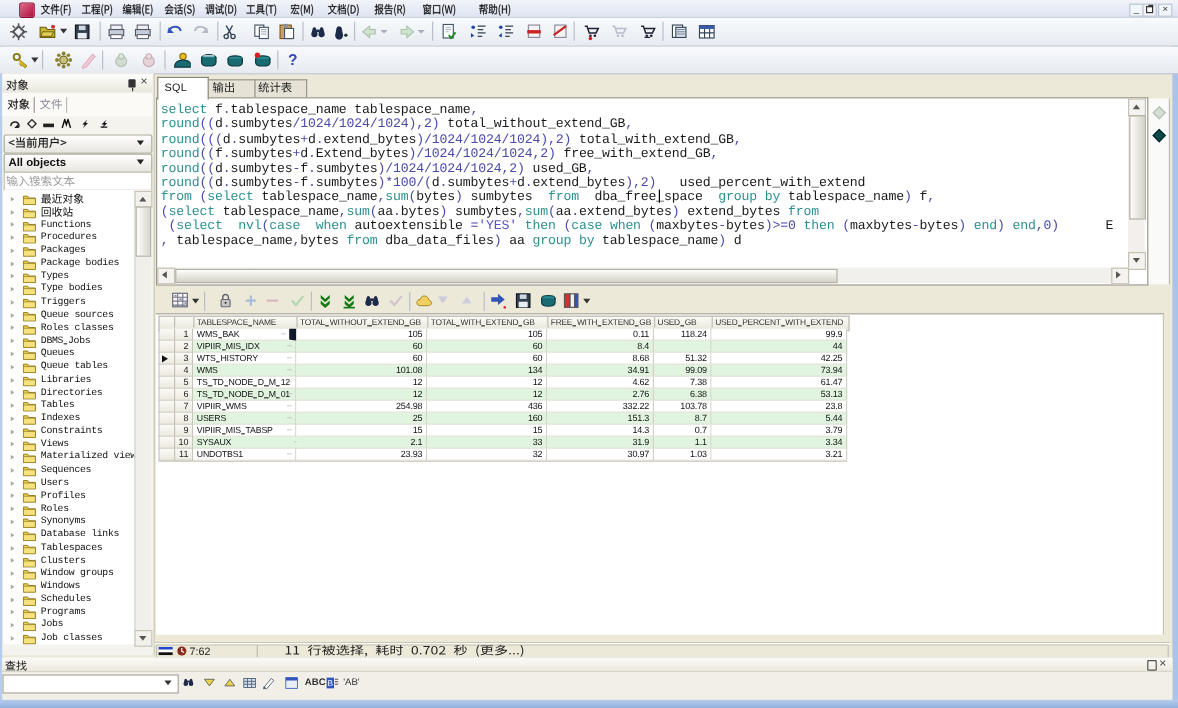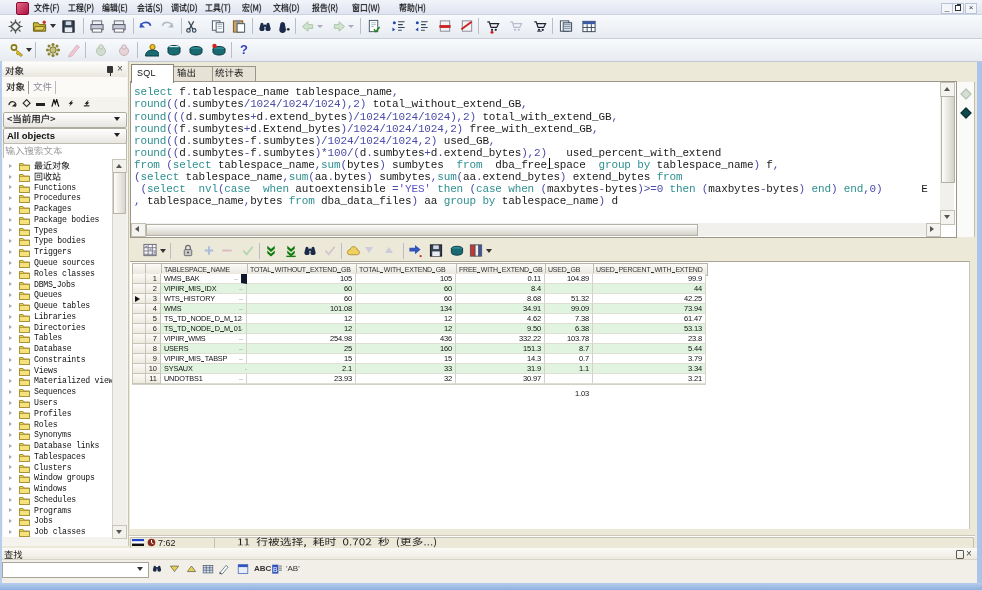--- a/index.html
+++ b/index.html
@@ -426,21 +426,21 @@
 <div class="abs" style="left:19px;top:334.3px;width:11px;height:8.5px;line-height:0"><svg width="11" height="9" viewBox="0 0 11 9">
       <path d="M0.5 1.5h3.5l1 1.5h5.5v5.5h-10z" fill="#ecd24c" stroke="#907820" stroke-width="0.8"></path>
       <path d="M0.5 3.5h10v5h-10z" fill="#f6e27c" stroke="#907820" stroke-width="0.6"></path>
     </svg></div>
 <div class="abs mono" style="left:34px;top:333.3px;font-size:8.2px;letter-spacing:-0.25px;color:#111;white-space:pre">Tables</div>
 <div class="abs" style="left:9px;top:346.8px;border-top:2.8px solid transparent;border-bottom:2.8px solid transparent;border-left:3.5px solid #a8a8a8"></div>
 <div class="abs" style="left:19px;top:345.1px;width:11px;height:8.5px;line-height:0"><svg width="11" height="9" viewBox="0 0 11 9">
       <path d="M0.5 1.5h3.5l1 1.5h5.5v5.5h-10z" fill="#ecd24c" stroke="#907820" stroke-width="0.8"></path>
       <path d="M0.5 3.5h10v5h-10z" fill="#f6e27c" stroke="#907820" stroke-width="0.6"></path>
     </svg></div>
-<div class="abs mono" style="left:34px;top:344.1px;font-size:8.2px;letter-spacing:-0.25px;color:#111;white-space:pre">Database</div>
+<div class="abs mono" style="left:34px;top:344.1px;font-size:8.2px;letter-spacing:-0.25px;color:#111;white-space:pre">Indexes</div>
 <div class="abs" style="left:9px;top:357.6px;border-top:2.8px solid transparent;border-bottom:2.8px solid transparent;border-left:3.5px solid #a8a8a8"></div>
 <div class="abs" style="left:19px;top:355.9px;width:11px;height:8.5px;line-height:0"><svg width="11" height="9" viewBox="0 0 11 9">
       <path d="M0.5 1.5h3.5l1 1.5h5.5v5.5h-10z" fill="#ecd24c" stroke="#907820" stroke-width="0.8"></path>
       <path d="M0.5 3.5h10v5h-10z" fill="#f6e27c" stroke="#907820" stroke-width="0.6"></path>
     </svg></div>
 <div class="abs mono" style="left:34px;top:354.9px;font-size:8.2px;letter-spacing:-0.25px;color:#111;white-space:pre">Constraints</div>
 <div class="abs" style="left:9px;top:368.3px;border-top:2.8px solid transparent;border-bottom:2.8px solid transparent;border-left:3.5px solid #a8a8a8"></div>
 <div class="abs" style="left:19px;top:366.6px;width:11px;height:8.5px;line-height:0"><svg width="11" height="9" viewBox="0 0 11 9">
       <path d="M0.5 1.5h3.5l1 1.5h5.5v5.5h-10z" fill="#ecd24c" stroke="#907820" stroke-width="0.8"></path>
       <path d="M0.5 3.5h10v5h-10z" fill="#f6e27c" stroke="#907820" stroke-width="0.6"></path>
@@ -663,21 +663,21 @@
 <div class="abs" style="left:247px;top:274px;width:109px;height:10px;background:#ffffff;border-right:1px solid #d4d2c8;border-bottom:1px solid #e0ded4;box-sizing:border-box">
     <div class="abs" style="right:3px;top:0;font-size:7.5px;letter-spacing:-0.15px;color:#111;line-height:10px">105</div>
   </div>
 <div class="abs" style="left:356px;top:274px;width:100px;height:10px;background:#ffffff;border-right:1px solid #d4d2c8;border-bottom:1px solid #e0ded4;box-sizing:border-box">
     <div class="abs" style="right:3px;top:0;font-size:7.5px;letter-spacing:-0.15px;color:#111;line-height:10px">105</div>
   </div>
 <div class="abs" style="left:456px;top:274px;width:89px;height:10px;background:#ffffff;border-right:1px solid #d4d2c8;border-bottom:1px solid #e0ded4;box-sizing:border-box">
     <div class="abs" style="right:3px;top:0;font-size:7.5px;letter-spacing:-0.15px;color:#111;line-height:10px">0.11</div>
   </div>
 <div class="abs" style="left:545px;top:274px;width:48px;height:10px;background:#ffffff;border-right:1px solid #d4d2c8;border-bottom:1px solid #e0ded4;box-sizing:border-box">
-    <div class="abs" style="right:3px;top:0;font-size:7.5px;letter-spacing:-0.15px;color:#111;line-height:10px">104.89</div>
+    <div class="abs" style="right:3px;top:0;font-size:7.5px;letter-spacing:-0.15px;color:#111;line-height:10px">118.24</div>
   </div>
 <div class="abs" style="left:593px;top:274px;width:113px;height:10px;background:#ffffff;border-right:1px solid #d4d2c8;border-bottom:1px solid #e0ded4;box-sizing:border-box">
     <div class="abs" style="right:3px;top:0;font-size:7.5px;letter-spacing:-0.15px;color:#111;line-height:10px">99.9</div>
   </div>
 <div class="abs" style="left:132px;top:284px;width:29px;height:10px;background:linear-gradient(180deg,#fbfaf6,#eceadf);border:1px solid #c8c5b8;border-top:none;box-sizing:border-box"></div>
 <div class="abs" style="left:145px;top:284px;width:1px;height:10px;background:#c8c5b8"></div>
 <div class="abs" style="left:132px;top:284px;width:25px;height:10px;font-size:7.5px;color:#222;text-align:right;line-height:10px">2</div>
 <div class="abs" style="left:161px;top:284px;width:86px;height:10px;background:#e1f4e0;border-right:1px solid #d4d2c8;border-bottom:1px solid #e0ded4;box-sizing:border-box">
     <div class="abs" style="left:3px;top:0;font-size:7.3px;letter-spacing:-0.15px;color:#111;line-height:10px">VIPIIR<span class="us"></span>MIS<span class="us"></span>IDX</div>
     <div class="abs" style="right:3px;top:0;font-size:7px;color:#aaa;line-height:10px">–</div>
@@ -771,21 +771,21 @@
     <div class="abs" style="left:3px;top:0;font-size:7.3px;letter-spacing:-0.15px;color:#111;line-height:10px">TS<span class="us"></span>TD<span class="us"></span>NODE<span class="us"></span>D<span class="us"></span>M<span class="us"></span>01</div>
     <div class="abs" style="right:3px;top:0;font-size:7px;color:#aaa;line-height:10px">–</div>
   </div>
 <div class="abs" style="left:247px;top:324px;width:109px;height:10px;background:#e1f4e0;border-right:1px solid #d4d2c8;border-bottom:1px solid #e0ded4;box-sizing:border-box">
     <div class="abs" style="right:3px;top:0;font-size:7.5px;letter-spacing:-0.15px;color:#111;line-height:10px">12</div>
   </div>
 <div class="abs" style="left:356px;top:324px;width:100px;height:10px;background:#e1f4e0;border-right:1px solid #d4d2c8;border-bottom:1px solid #e0ded4;box-sizing:border-box">
     <div class="abs" style="right:3px;top:0;font-size:7.5px;letter-spacing:-0.15px;color:#111;line-height:10px">12</div>
   </div>
 <div class="abs" style="left:456px;top:324px;width:89px;height:10px;background:#e1f4e0;border-right:1px solid #d4d2c8;border-bottom:1px solid #e0ded4;box-sizing:border-box">
-    <div class="abs" style="right:3px;top:0;font-size:7.5px;letter-spacing:-0.15px;color:#111;line-height:10px">9.50</div>
+    <div class="abs" style="right:3px;top:0;font-size:7.5px;letter-spacing:-0.15px;color:#111;line-height:10px">2.76</div>
   </div>
 <div class="abs" style="left:545px;top:324px;width:48px;height:10px;background:#e1f4e0;border-right:1px solid #d4d2c8;border-bottom:1px solid #e0ded4;box-sizing:border-box">
     <div class="abs" style="right:3px;top:0;font-size:7.5px;letter-spacing:-0.15px;color:#111;line-height:10px">6.38</div>
   </div>
 <div class="abs" style="left:593px;top:324px;width:113px;height:10px;background:#e1f4e0;border-right:1px solid #d4d2c8;border-bottom:1px solid #e0ded4;box-sizing:border-box">
     <div class="abs" style="right:3px;top:0;font-size:7.5px;letter-spacing:-0.15px;color:#111;line-height:10px">53.13</div>
   </div>
 <div class="abs" style="left:132px;top:334px;width:29px;height:10px;background:linear-gradient(180deg,#fbfaf6,#eceadf);border:1px solid #c8c5b8;border-top:none;box-sizing:border-box"></div>
 <div class="abs" style="left:145px;top:334px;width:1px;height:10px;background:#c8c5b8"></div>
 <div class="abs" style="left:132px;top:334px;width:25px;height:10px;font-size:7.5px;color:#222;text-align:right;line-height:10px">7</div>
@@ -884,21 +884,21 @@
 <div class="abs" style="left:247px;top:374px;width:109px;height:10px;background:#ffffff;border-right:1px solid #d4d2c8;border-bottom:1px solid #e0ded4;box-sizing:border-box">
     <div class="abs" style="right:3px;top:0;font-size:7.5px;letter-spacing:-0.15px;color:#111;line-height:10px">23.93</div>
   </div>
 <div class="abs" style="left:356px;top:374px;width:100px;height:10px;background:#ffffff;border-right:1px solid #d4d2c8;border-bottom:1px solid #e0ded4;box-sizing:border-box">
     <div class="abs" style="right:3px;top:0;font-size:7.5px;letter-spacing:-0.15px;color:#111;line-height:10px">32</div>
   </div>
 <div class="abs" style="left:456px;top:374px;width:89px;height:10px;background:#ffffff;border-right:1px solid #d4d2c8;border-bottom:1px solid #e0ded4;box-sizing:border-box">
     <div class="abs" style="right:3px;top:0;font-size:7.5px;letter-spacing:-0.15px;color:#111;line-height:10px">30.97</div>
   </div>
 <div class="abs" style="left:545px;top:374px;width:48px;height:10px;background:#ffffff;border-right:1px solid #d4d2c8;border-bottom:1px solid #e0ded4;box-sizing:border-box">
-    <div class="abs" style="right:3px;top:15px;font-size:7.5px;letter-spacing:-0.15px;color:#111;line-height:10px">1.03</div>
+    <div class="abs" style="right:3px;top:0;font-size:7.5px;letter-spacing:-0.15px;color:#111;line-height:10px">1.03</div>
   </div>
 <div class="abs" style="left:593px;top:374px;width:113px;height:10px;background:#ffffff;border-right:1px solid #d4d2c8;border-bottom:1px solid #e0ded4;box-sizing:border-box">
     <div class="abs" style="right:3px;top:0;font-size:7.5px;letter-spacing:-0.15px;color:#111;line-height:10px">3.21</div>
   </div>
 <div class="abs" style="left:132px;top:384px;width:574px;height:1px;background:#d4d2c8"></div>
 <div class="abs" style="left:129px;top:535px;width:846px;height:1px;background:#cac7b8"></div>
 <div class="abs" style="left:129px;top:536px;width:846px;height:12px;background:#ece9d8;border-top:1px solid #fff"></div>
 <div class="abs" style="left:130px;top:537px;width:83px;height:10px;border:1px solid #c4c1b4;border-radius:1px"></div>
 <div class="abs" style="left:214px;top:537px;width:758px;height:10px;border:1px solid #c4c1b4;border-radius:1px"></div>
 <div class="abs" style="left:132px;top:538.5px;width:12px;height:7px;line-height:0"><svg width="12" height="7">

